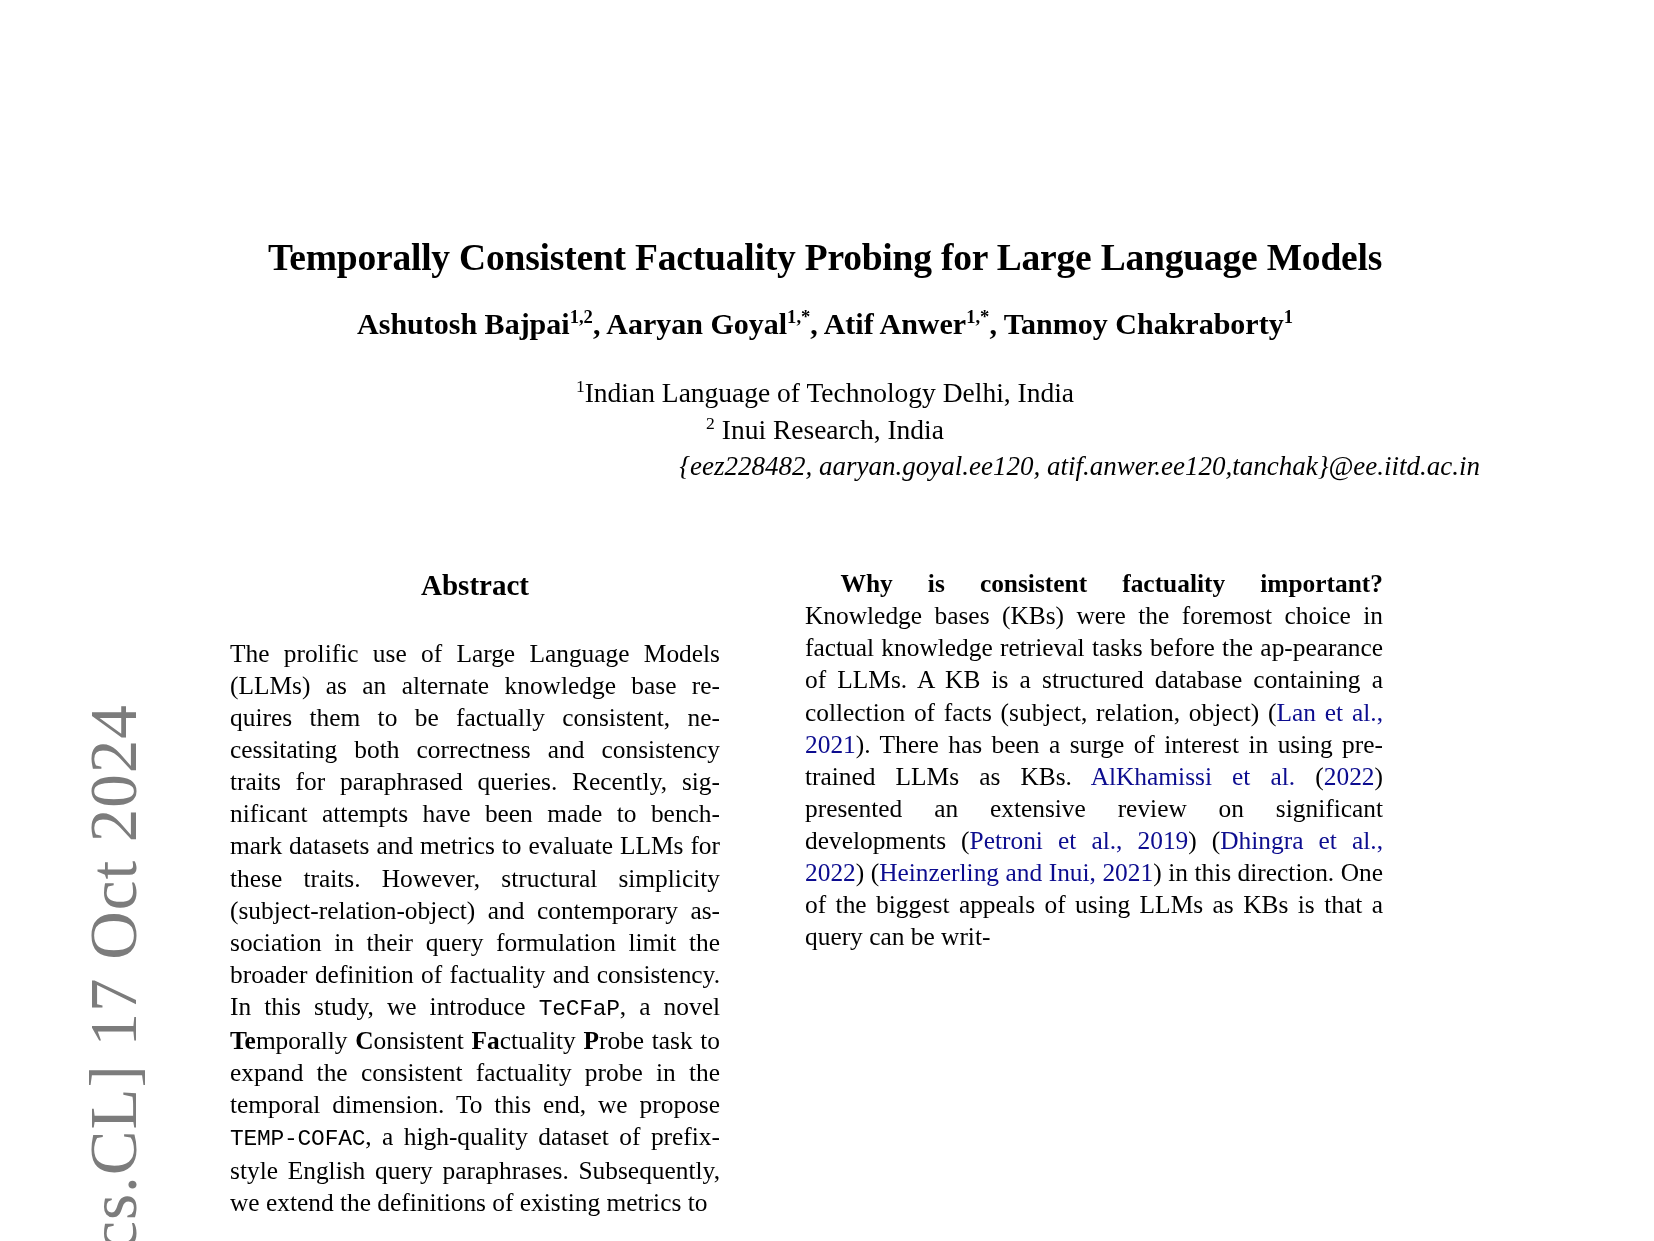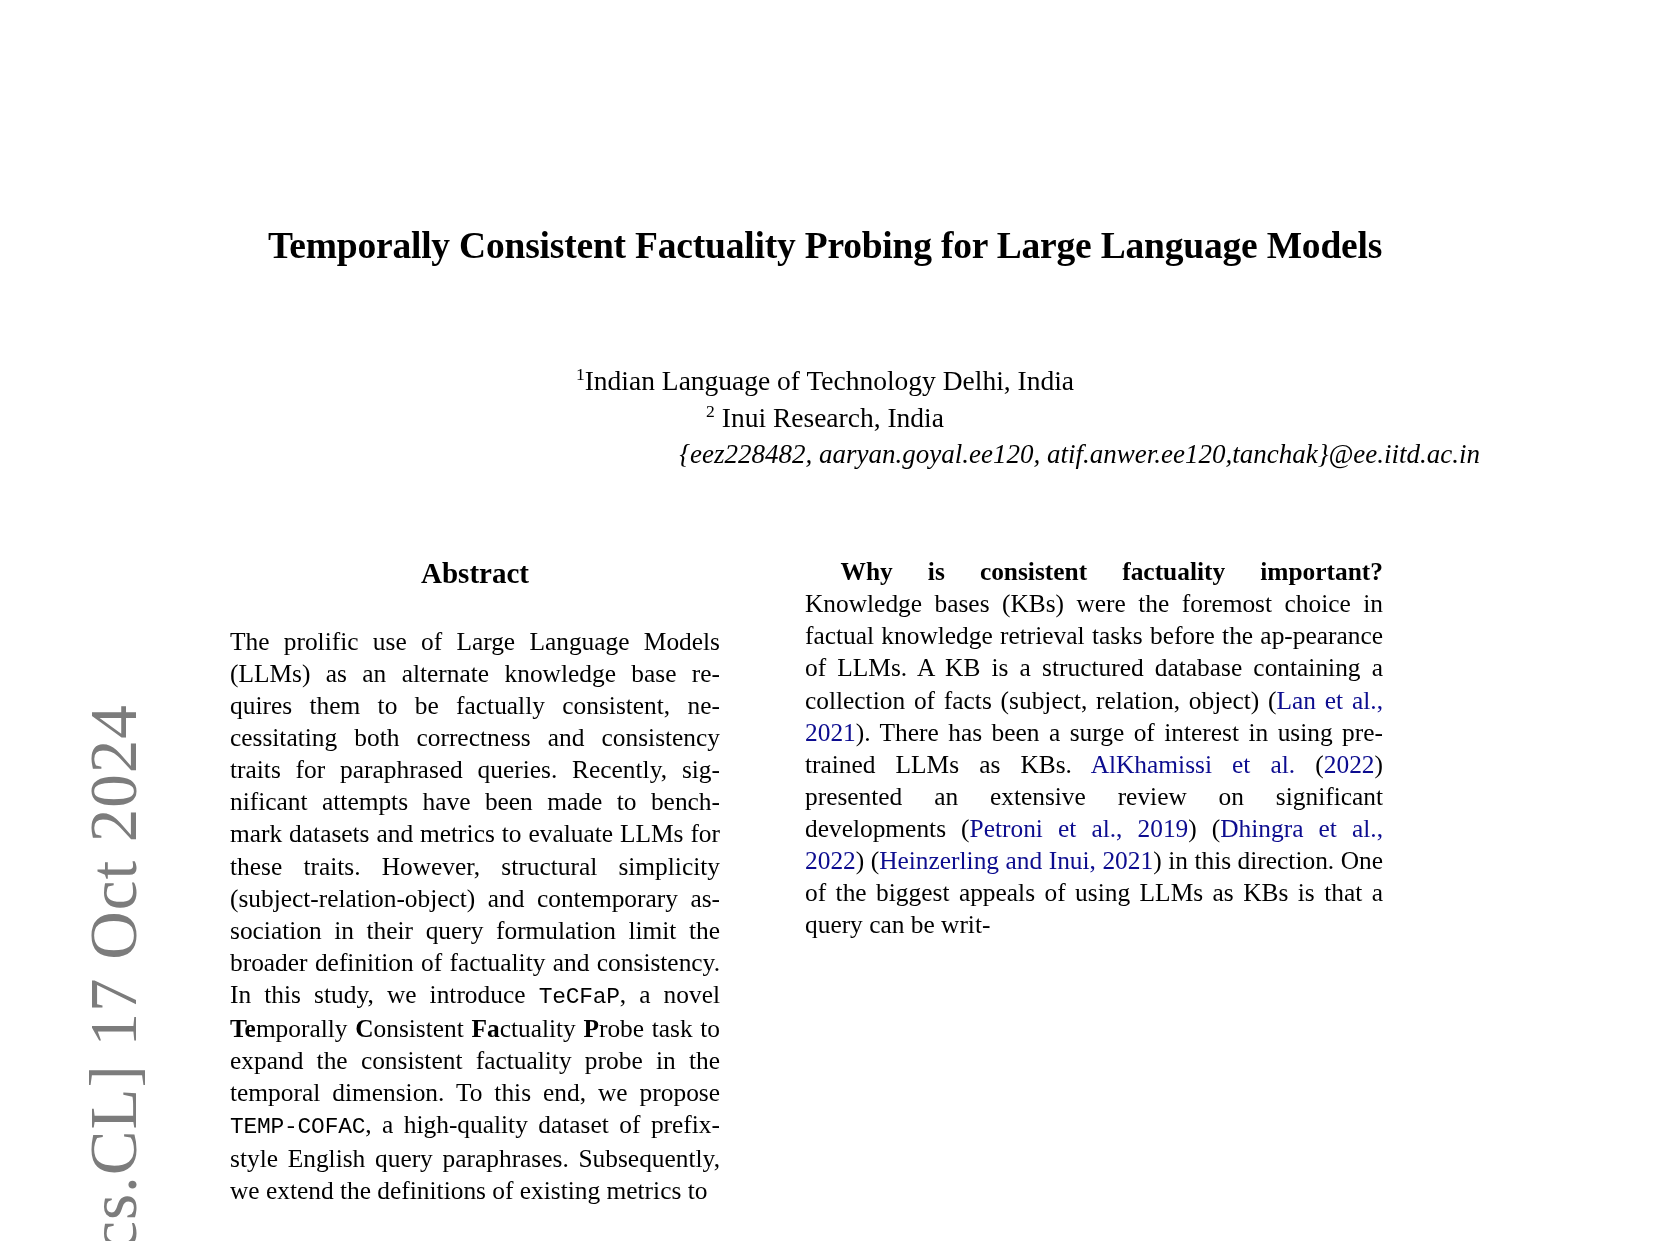--- a/index.html
+++ b/index.html
@@ -32,21 +32,21 @@
     font-family: "Liberation Serif", "DejaVu Serif", serif;
     font-size: 67px;
     letter-spacing: 1px;
     color: #7c7c7c;
   }
 
   
   #page {
     position: absolute;
     left: 0;
-    top: 0;
+    top: 12px;
     width: 1654px;
     height: 1230px;
   }
 
   #title {
     position: absolute;
     left: 170px;
     top: 198px;
     width: 1310px;
     text-align: center;
@@ -150,20 +150,21 @@
 </style>
 </head>
 <body>
 
 <div id="arxiv-stamp">[cs.CL]  17 Oct 2024</div>
 
 <div id="page">
 
   <h1 id="title">Temporally Consistent Factuality Probing for Large Language Models</h1>
 
+  <div id="authors">Ashutosh Bajpai<sup>1,2</sup>, Aaryan Goyal<sup>1,*</sup>, Atif Anwer<sup>1,*</sup>, Tanmoy Chakraborty<sup>1</sup></div>
 
   <div id="affiliations">
     <div>
       <sup>1</sup><span>Indian Language of Technology Delhi, India</span>
     </div>
     <div>
       <sup>2</sup> <span>Inui Research, India</span>
     </div>
   </div>
 

